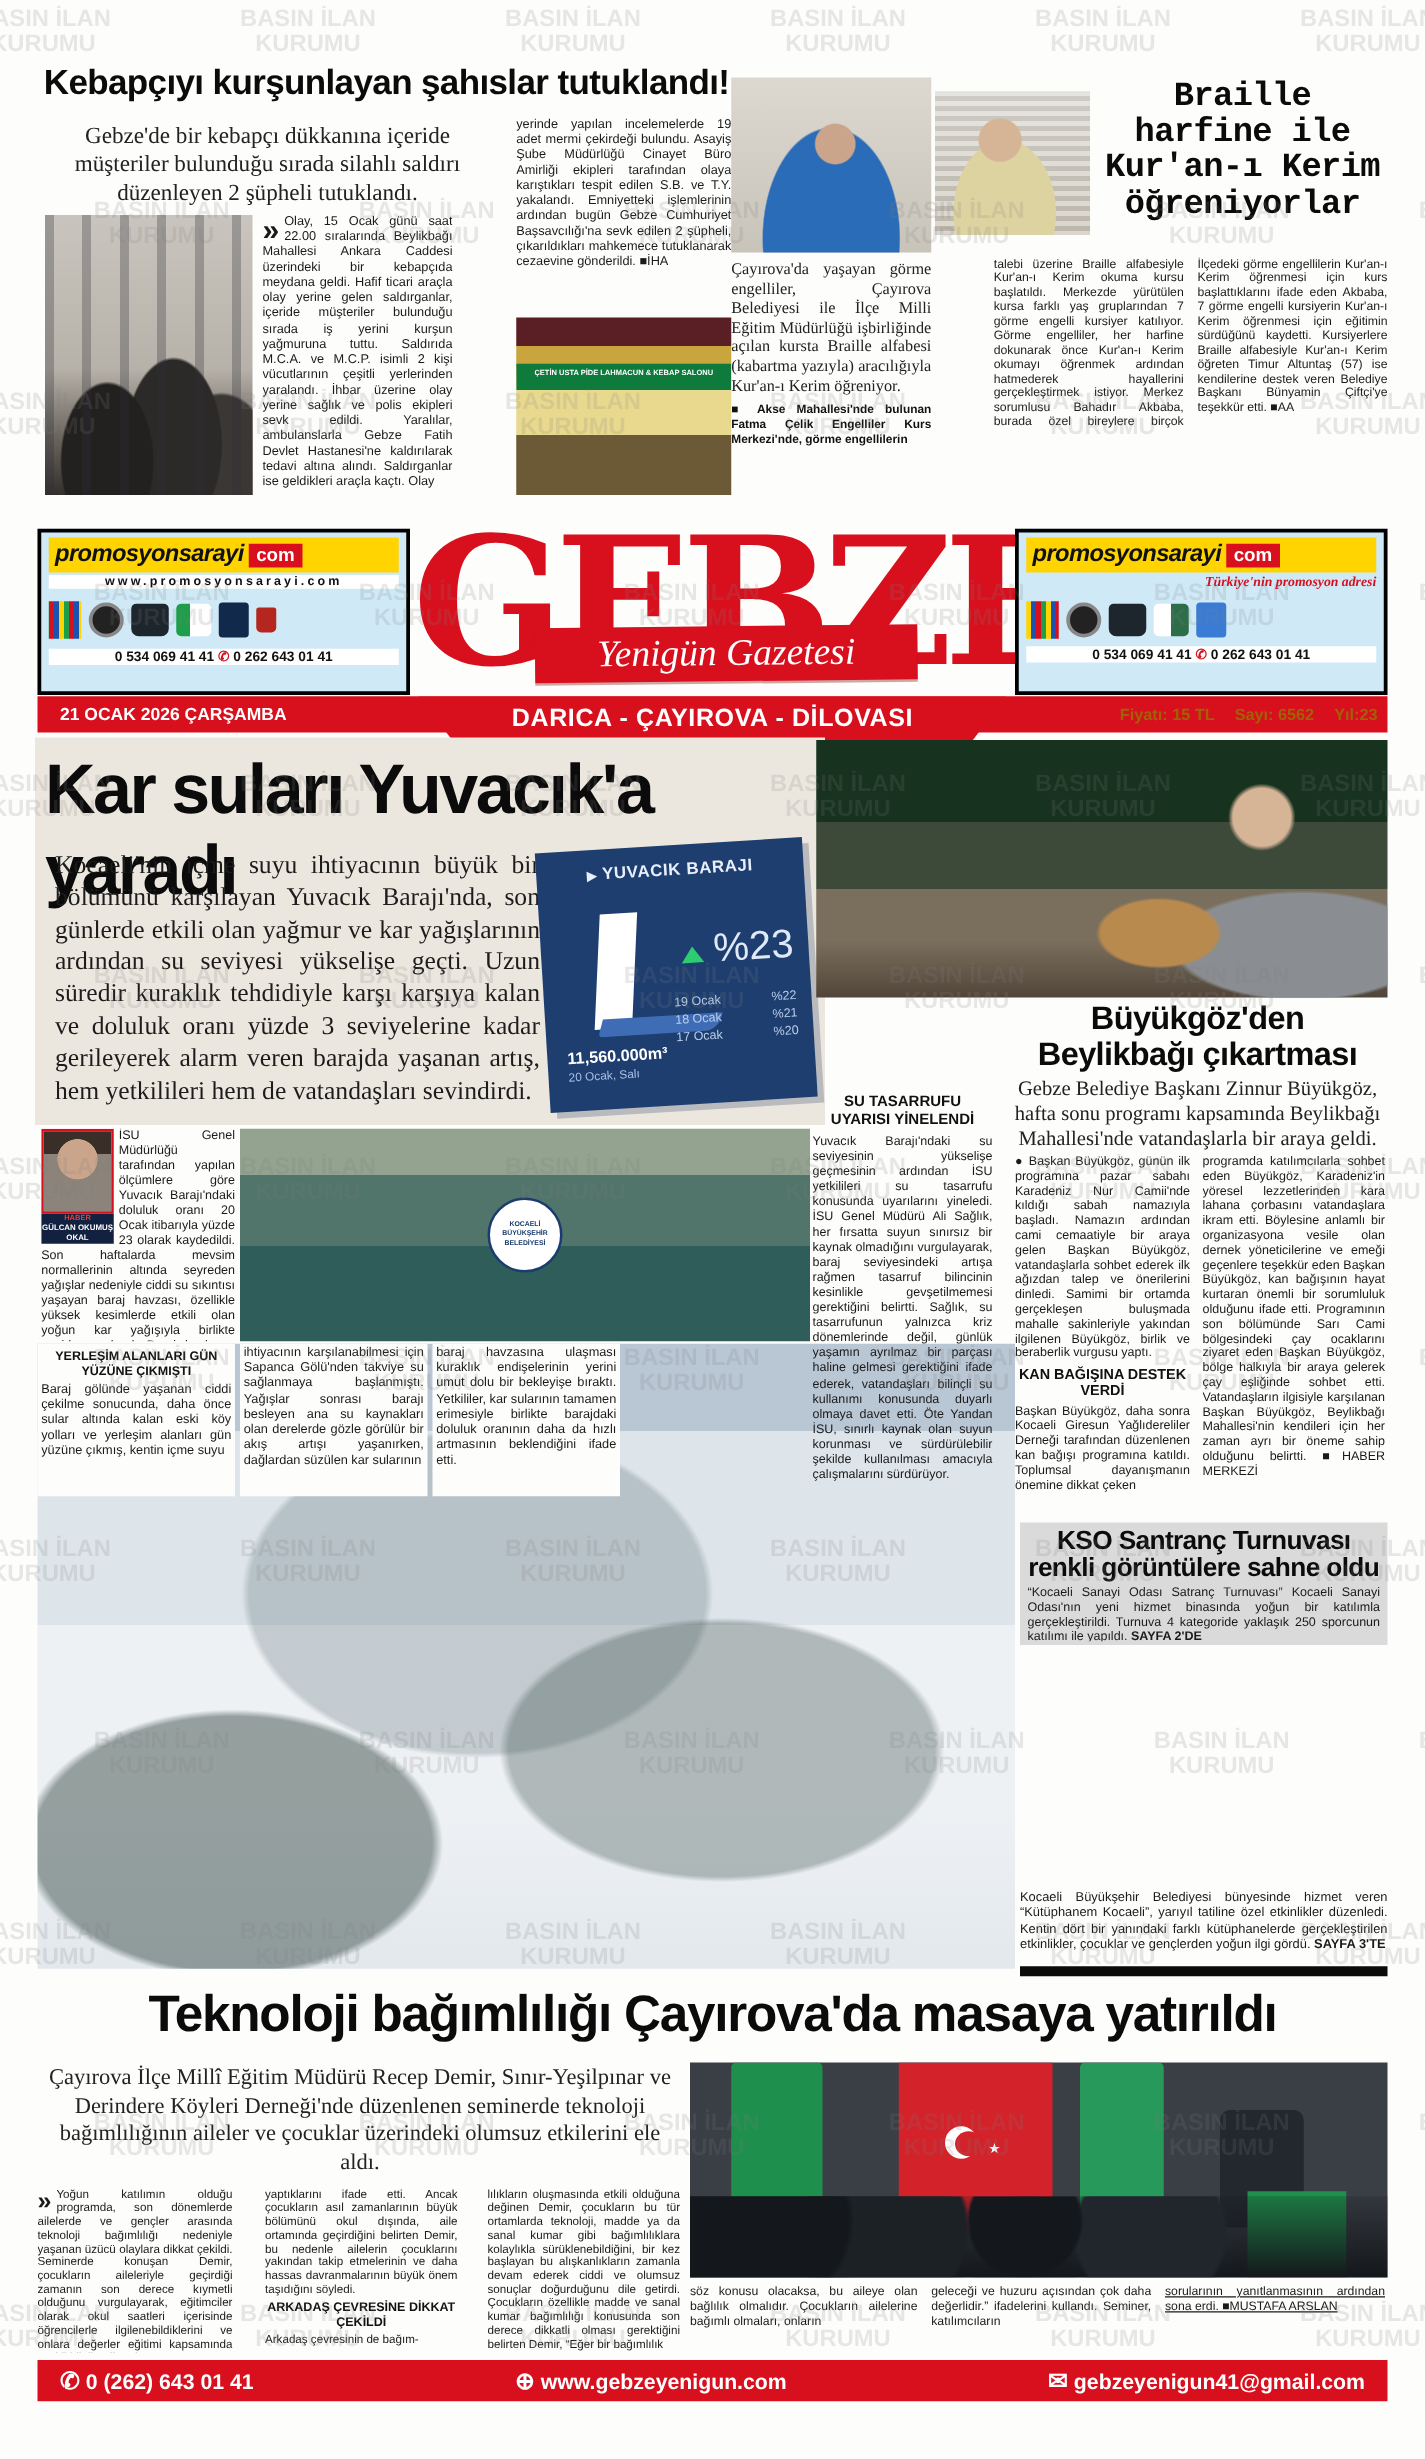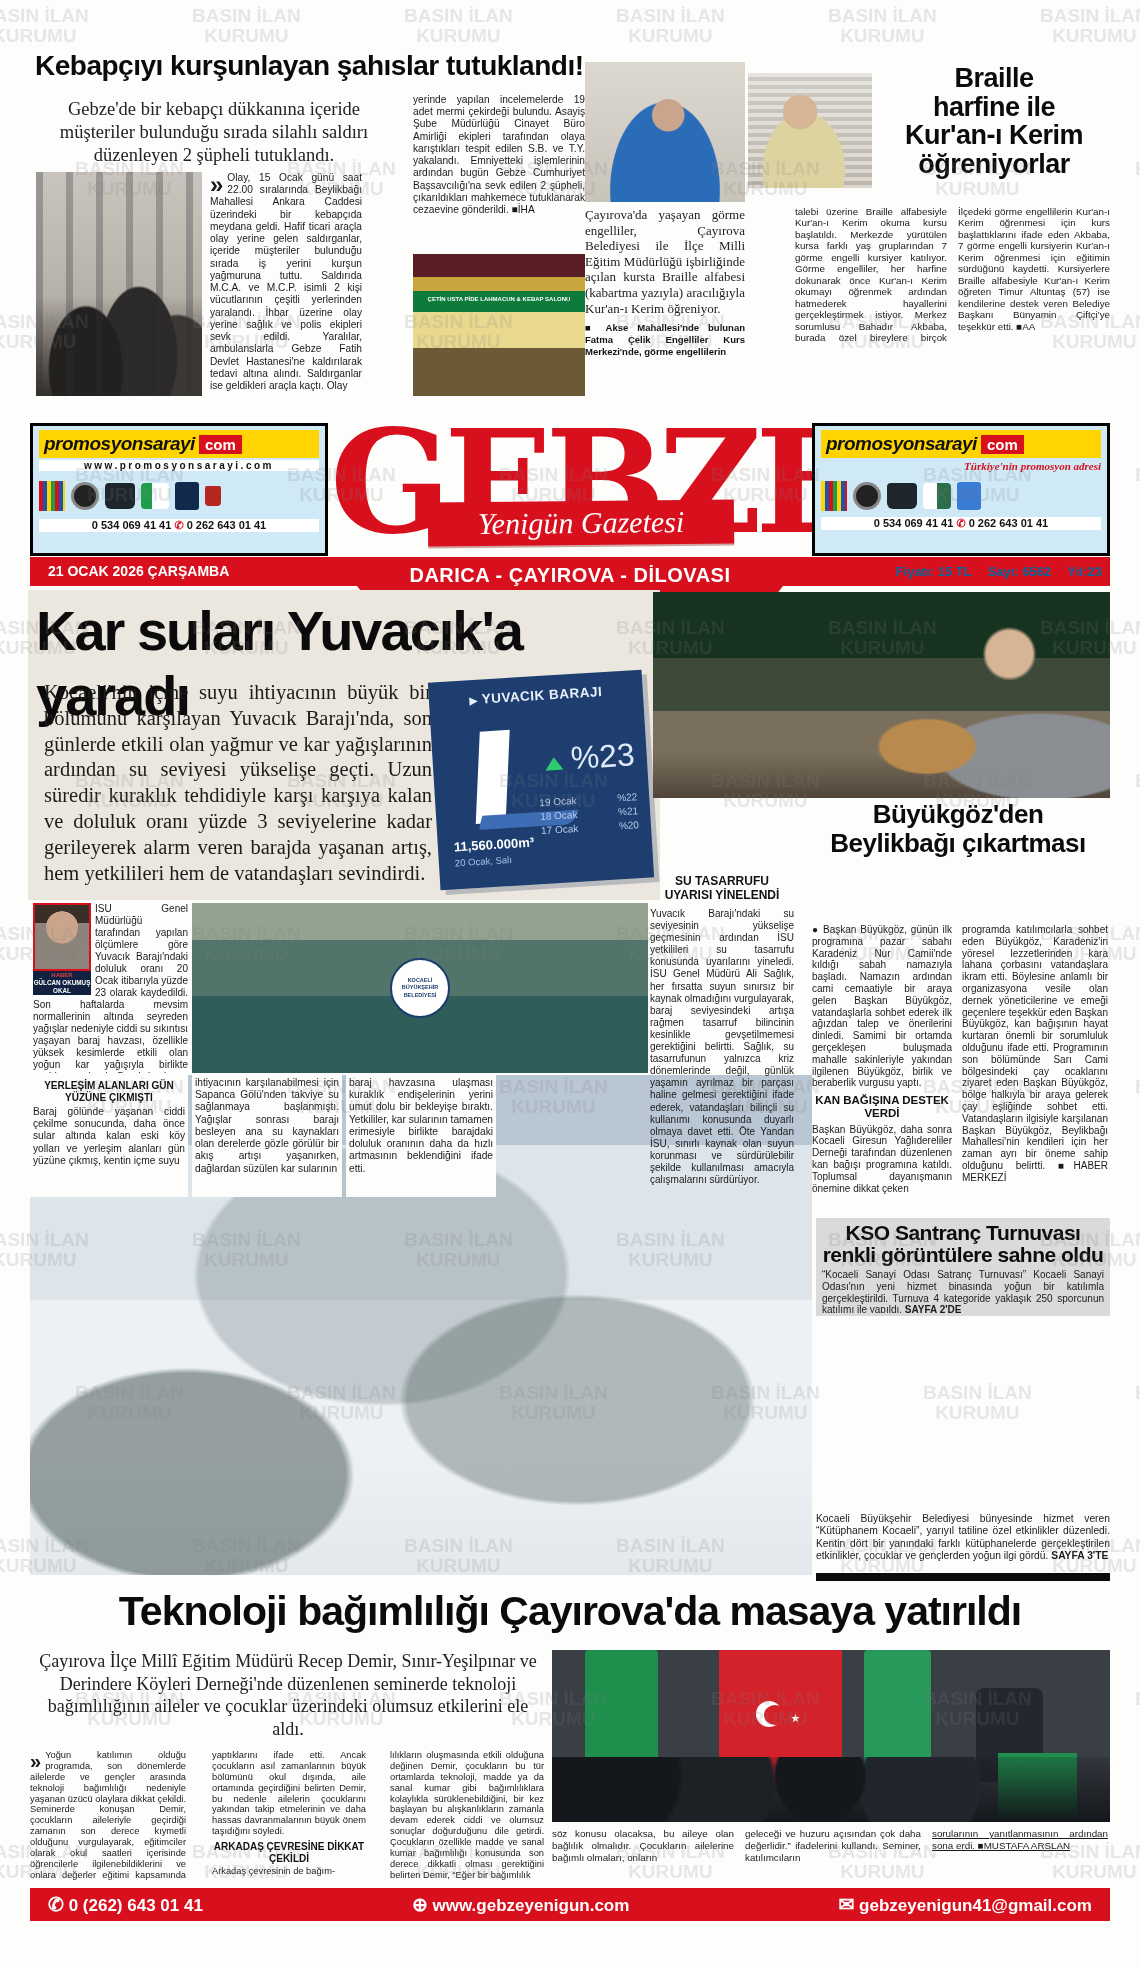--- a/index.html
+++ b/index.html
@@ -51,21 +51,21 @@
        linear-gradient(180deg,#dcd8d0 0%,#c9c4ba 100%);"></div>
   <div class="abs serif" style="left:585px;top:207px;width:160px;height:112px;font-size:13px;line-height:1.2;text-align:justify;overflow:hidden;color:#222;">Çayırova'da yaşayan görme engelliler, Çayırova Belediyesi ile İlçe Milli Eğitim Müdürlüğü işbirliğinde açılan kursta Braille alfabesi (kabartma yazıyla) aracılığıyla Kur'an-ı Kerim öğreniyor.</div>
   <div class="abs" style="left:585px;top:322px;width:160px;height:40px;font-size:9.5px;font-weight:bold;line-height:1.25;text-align:justify;overflow:hidden;">■ Akse Mahallesi'nde bulunan Fatma Çelik Engelliler Kurs Merkezi'nde, görme engellilerin</div>
 
   <div class="abs photo" style="left:748px;top:73px;width:124px;height:115px;background:
        radial-gradient(circle at 42% 34%, #d6b496 0 16%, rgba(0,0,0,0) 17%),
        radial-gradient(ellipse at 45% 85%, #ddd3a0 0 42%, rgba(0,0,0,0) 43%),
        repeating-linear-gradient(180deg, rgba(255,255,255,0.35) 0 4px, rgba(0,0,0,0.05) 4px 8px),
        linear-gradient(180deg,#d9d6cf 0%,#c6c0b4 100%);"></div>
 
-  <div class="abs hl center" style="left:878px;top:64px;width:232px;font-size:27px;line-height:1.06;">
+  <div class="abs hl center" style="left:878px;top:64px;width:232px;font-size:27px;line-height:1.06;font-family:Liberation Mono, monospace;">
     <div>Braille</div>
     <div>harfine ile</div>
     <div>Kur'an-ı Kerim</div>
     <div>öğreniyorlar</div>
   </div>
 
   <div class="abs col" style="left:795px;top:206px;width:152px;height:138px;font-size:9.8px;line-height:1.17;">talebi üzerine Braille alfabesiyle Kur'an-ı Kerim okuma kursu başlatıldı. Merkezde yürütülen kursa farklı yaş gruplarından 7 görme engelli kursiyer katılıyor. Görme engelliler, her harfine dokunarak önce Kur'an-ı Kerim okumayı öğrenmek ardından hatmederek hayallerini gerçekleştirmek istiyor. Merkez sorumlusu Bahadır Akbaba, burada özel bireylere birçok alanda eğitim verildiğini söyledi.</div>
   <div class="abs col" style="left:958px;top:206px;width:152px;height:138px;font-size:9.8px;line-height:1.17;">İlçedeki görme engellilerin Kur'an-ı Kerim öğrenmesi için kurs başlattıklarını ifade eden Akbaba, 7 görme engelli kursiyerin Kur'an-ı Kerim öğrenmesi için eğitimin sürdüğünü kaydetti. Kursiyerlere Braille alfabesiyle Kur'an-ı Kerim öğreten Timur Altuntaş (57) ise kendilerine destek veren Belediye Başkanı Bünyamin Çiftçi'ye teşekkür etti. ■AA</div>
 
   <div class="abs" style="left:30px;top:423px;width:298px;height:133px;border:3px solid #000;background:#cfe9f7;box-sizing:border-box;">
@@ -115,21 +115,21 @@
        display:flex;align-items:center;justify-content:center;box-shadow:0 2px 0 rgba(120,0,0,0.35);">
     <span class="serif" style="color:#fff;font-style:italic;font-size:30px;">Yenigün Gazetesi</span>
   </div>
 
   <div class="abs redbox" style="left:30px;top:557px;width:1080px;height:29px;"></div>
   <div class="abs redbox" style="left:335px;top:557px;width:470px;height:37px;clip-path:polygon(0 0,100% 0,94% 100%,6% 100%);
        display:flex;align-items:center;justify-content:center;">
     <span style="font-weight:bold;font-size:20px;letter-spacing:0.5px;">DARICA - ÇAYIROVA - DİLOVASI</span>
   </div>
   <div class="abs" style="left:48px;top:563px;color:#fff;font-weight:bold;font-size:14px;">21 OCAK 2026 ÇARŞAMBA</div>
-  <div class="abs" style="right:38px;top:564px;color:#0369a1;font-weight:bold;font-size:13px;display:flex;gap:16px;">
+  <div class="abs" style="right:38px;top:564px;color:#a16207;font-weight:bold;font-size:13px;display:flex;gap:16px;">
     <span>Fiyatı: 15 TL</span>
     <span>Sayı: 6562</span>
     <span>Yıl:23</span>
   </div>
 
   <div class="abs" style="left:28px;top:590px;width:632px;height:310px;background:#ece7de;"></div>
 
   <div class="abs hl" style="left:36px;top:598px;width:630px;font-size:56px;letter-spacing:-2px;">Kar suları Yuvacık'a yaradı</div>
 
   <div class="abs serif" style="left:44px;top:680px;width:388px;height:214px;font-size:20.5px;line-height:1.26;text-align:justify;color:#1c1c1c;overflow:hidden;">Kocaeli'nin içme suyu ihtiyacının büyük bir bölümünü karşılayan Yuvacık Barajı'nda, son günlerde etkili olan yağmur ve kar yağışlarının ardından su seviyesi yükselişe geçti. Uzun süredir kuraklık tehdidiyle karşı karşıya kalan ve doluluk oranı yüzde 3 seviyelerine kadar gerileyerek alarm veren barajda yaşanan artış, hem yetkilileri hem de vatandaşları sevindirdi.</div>
@@ -206,20 +206,21 @@
     <div class="col" style="height:114px;">baraj havzasına ulaşması kuraklık endişelerinin yerini umut dolu bir bekleyişe bıraktı. Yetkililer, kar sularının tamamen erimesiyle birlikte barajdaki doluluk oranının daha da hızlı artmasının beklendiğini ifade etti.</div>
   </div>
 
   <div class="abs" style="left:650px;top:874px;width:144px;font-weight:bold;font-size:12px;text-align:center;line-height:1.2;">SU TASARRUFU UYARISI YİNELENDİ</div>
   <div class="abs col" style="left:650px;top:908px;width:144px;height:338px;font-size:10px;line-height:1.21;">Yuvacık Barajı'ndaki su seviyesinin yükselişe geçmesinin ardından İSU yetkilileri su tasarrufu konusunda uyarılarını yineledi. İSU Genel Müdürü Ali Sağlık, her fırsatta suyun sınırsız bir kaynak olmadığını vurgulayarak, baraj seviyesindeki artışa rağmen tasarruf bilincinin kesinlikle gevşetilmemesi gerektiğini belirtti. Sağlık, su tasarrufunun yalnızca kriz dönemlerinde değil, günlük yaşamın ayrılmaz bir parçası haline gelmesi gerektiğini ifade ederek, vatandaşları bilinçli su kullanımı konusunda duyarlı olmaya davet etti. Öte Yandan İSU, sınırlı kaynak olan suyun korunması ve sürdürülebilir şekilde kullanılması amacıyla çalışmalarını sürdürüyor.</div>
 
   <div class="abs hl center" style="left:806px;top:800px;width:304px;font-size:26px;line-height:1.1;">
     <div>Büyükgöz'den</div>
     <div>Beylikbağı çıkartması</div>
   </div>
+  <div class="abs serif center" style="left:808px;top:861px;width:300px;font-size:16.5px;line-height:1.2;color:#222;">Gebze Belediye Başkanı Zinnur Büyükgöz, hafta sonu programı kapsamında Beylikbağı Mahallesi'nde vatandaşlarla bir araya geldi.</div>
 
   <div class="abs" style="left:812px;top:924px;width:140px;height:292px;overflow:hidden;">
     <div class="col" style="font-size:10px;line-height:1.18;">● Başkan Büyükgöz, günün ilk programına pazar sabahı Karadeniz Nur Camii'nde kıldığı sabah namazıyla başladı. Namazın ardından cami cemaatiyle bir araya gelen Başkan Büyükgöz, vatandaşlarla sohbet ederek ilk ağızdan talep ve önerilerini dinledi. Samimi bir ortamda gerçekleşen buluşmada mahalle sakinleriyle yakından ilgilenen Büyükgöz, birlik ve beraberlik vurgusu yaptı.</div>
     <div class="subhead" style="font-size:11.5px;margin:5px 0 3px 0;">KAN BAĞIŞINA DESTEK VERDİ</div>
     <div class="col" style="font-size:10px;line-height:1.18;">Başkan Büyükgöz, daha sonra Kocaeli Giresun Yağlıdereliler Derneği tarafından düzenlenen kan bağışı programına katıldı. Toplumsal dayanışmanın önemine dikkat çeken</div>
   </div>
   <div class="abs col" style="left:962px;top:924px;width:146px;height:292px;font-size:10px;line-height:1.18;">programda katılımcılarla sohbet eden Büyükgöz, Karadeniz'in yöresel lezzetlerinden kara lahana çorbasını vatandaşlara ikram etti. Böylesine anlamlı bir organizasyona vesile olan dernek yöneticilerine ve emeği geçenlere teşekkür eden Başkan Büyükgöz, kan bağışının hayat kurtaran önemli bir sorumluluk olduğunu ifade etti. Programının son bölümünde Sarı Cami bölgesindeki çay ocaklarını ziyaret eden Başkan Büyükgöz, bölge halkıyla bir araya gelerek çay eşliğinde sohbet etti. Vatandaşların ilgisiyle karşılanan Başkan Büyükgöz, Beylikbağı Mahallesi'nin kendileri için her zaman ayrı bir öneme sahip olduğunu belirtti. ■HABER MERKEZİ</div>
 
   <div class="abs" style="left:816px;top:1218px;width:294px;height:98px;background:#dadada;padding:4px 6px;box-sizing:border-box;">
     <div class="hl center" style="font-size:21px;line-height:1.05;">

